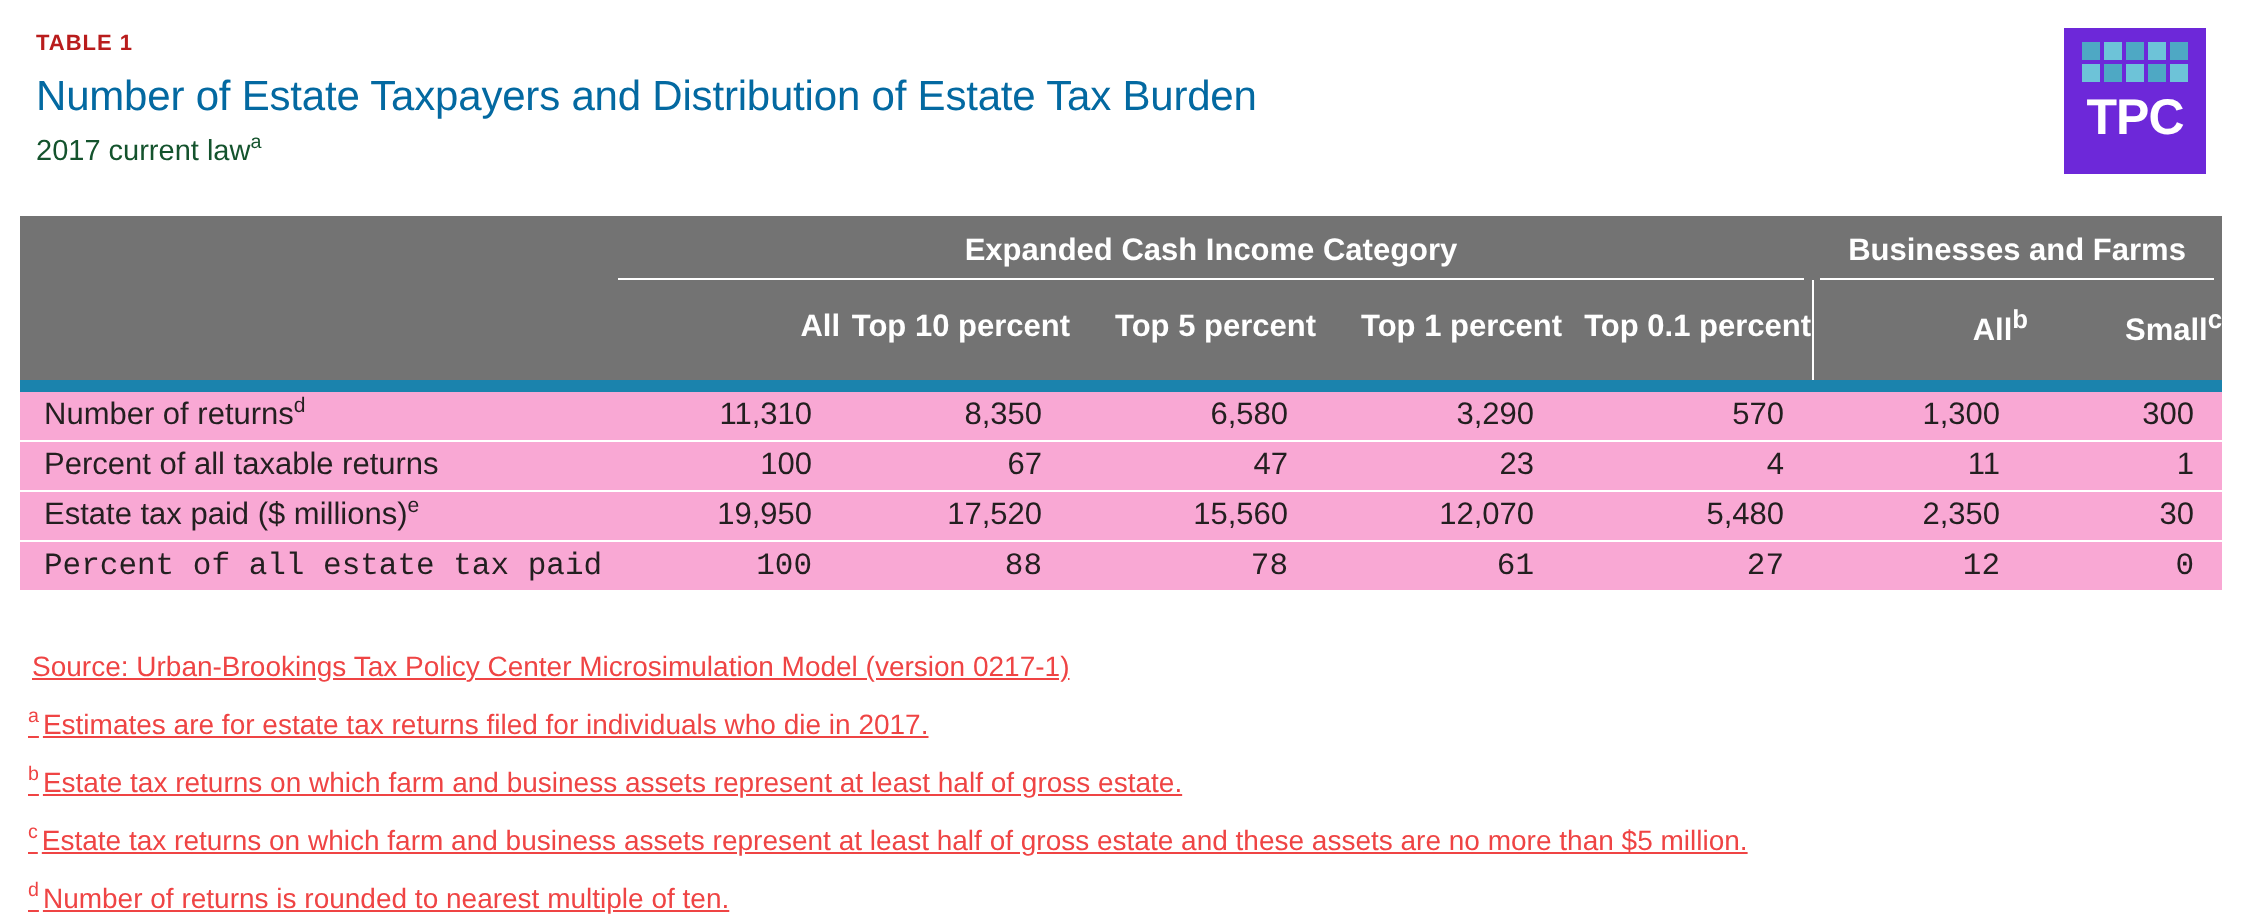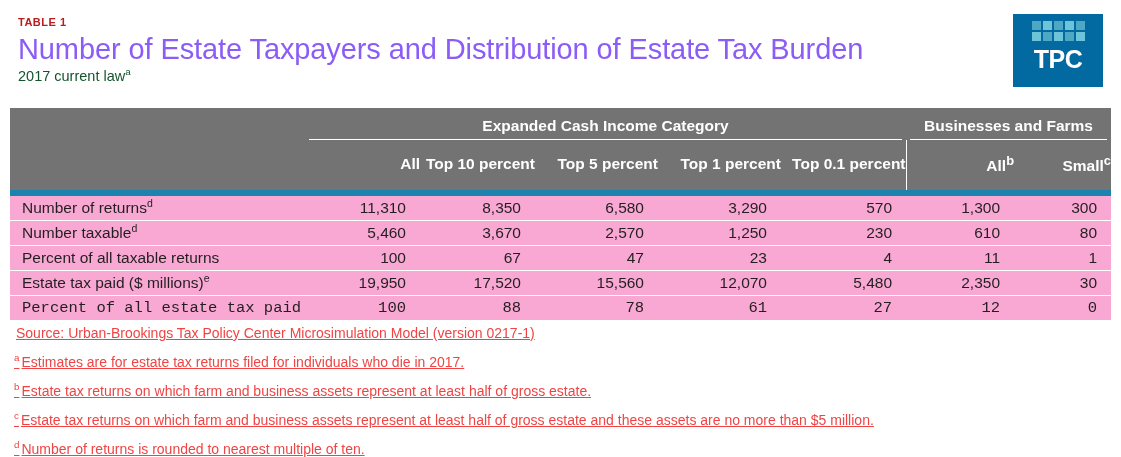--- a/index.html
+++ b/index.html
@@ -30,47 +30,47 @@
   }
   .table-label {
     color: #b91c1c;
     font-size: 11px;
     font-weight: bold;
     letter-spacing: 0.5px;
     line-height: 16px;
     margin: 0 0 4px 0;
   }
   .title {
-    font-size: 29px;
+    font-size: 21px;
     font-weight: normal;
     line-height: 30px;
     margin: 0;
-    color: #8b5cf6;
+    color: #0369a1;
     letter-spacing: -0.1px;
   }
   .subtitle {
     font-size: 14.5px;
     line-height: 18px;
     margin: 3px 0 0 0;
     color: #14532d;
   }
   .subtitle sup, .rowlabel sup, .colhead sup {
     font-size: 0.68em;
     vertical-align: super;
     line-height: 0;
   }
 
   
   .logo {
     position: absolute;
     right: 18px;
     top: 14px;
-    width: 90px;
+    width: 71px;
     height: 73px;
-    background: #0369a1;
+    background: #6d28d9;
     display: flex;
     flex-direction: column;
     align-items: center;
     justify-content: flex-start;
     padding-top: 7px;
     box-sizing: border-box;
   }
   .logo-grid {
     display: grid;
     grid-template-columns: repeat(5, 9px);
@@ -235,30 +235,20 @@
         <td class="rowlabel"><span>Number of returns</span><sup>d</sup></td>
         <td class="num">11,310</td>
         <td class="num">8,350</td>
         <td class="num">6,580</td>
         <td class="num">3,290</td>
         <td class="num">570</td>
         <td class="num">1,300</td>
         <td class="num">300</td>
       </tr>
 
-      <tr class="data-row">
-        <td class="rowlabel"><span>Number taxable</span><sup>d</sup></td>
-        <td class="num">5,460</td>
-        <td class="num">3,670</td>
-        <td class="num">2,570</td>
-        <td class="num">1,250</td>
-        <td class="num">230</td>
-        <td class="num">610</td>
-        <td class="num">80</td>
-      </tr>
 
       <tr class="data-row">
         <td class="rowlabel"><span>Percent of all taxable returns</span><sup></sup></td>
         <td class="num">100</td>
         <td class="num">67</td>
         <td class="num">47</td>
         <td class="num">23</td>
         <td class="num">4</td>
         <td class="num">11</td>
         <td class="num">1</td>

